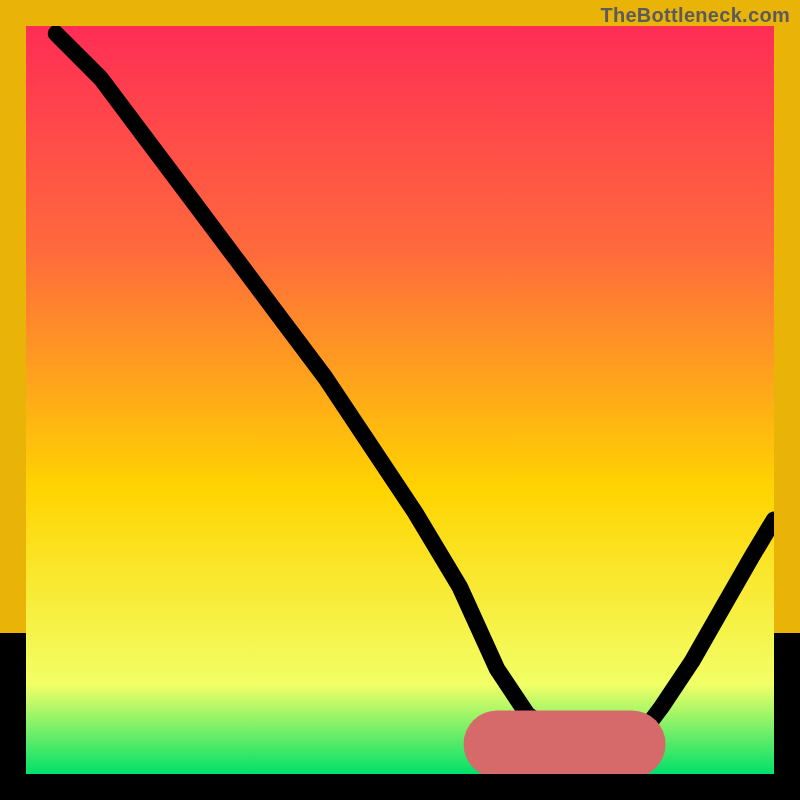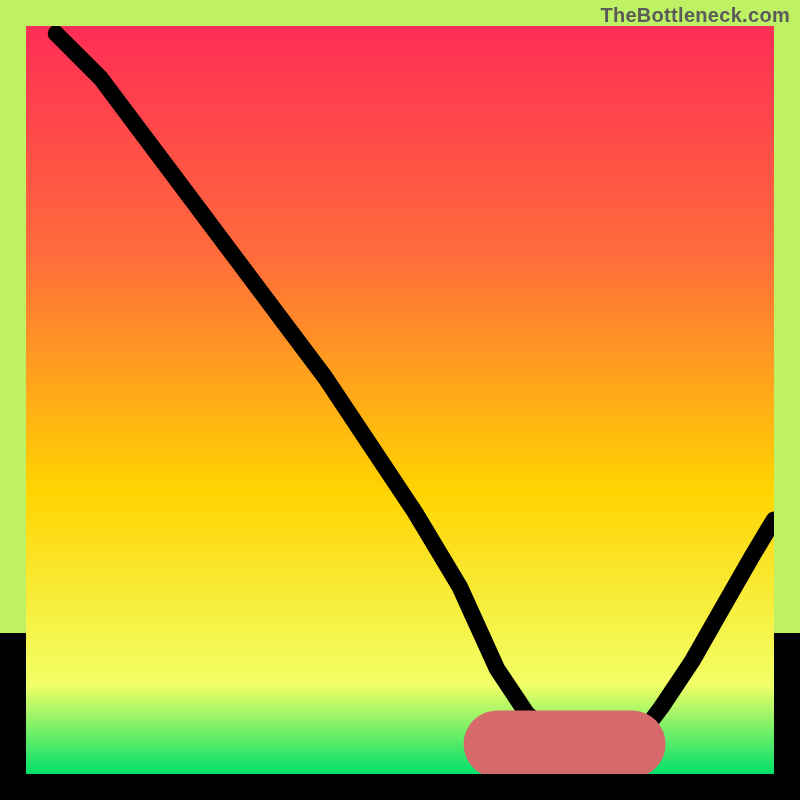--- a/index.html
+++ b/index.html
@@ -8,21 +8,21 @@
     width: 800px;
     height: 800px;
     background: #000;
     overflow: hidden;
     font-family: Arial, Helvetica, sans-serif;
   }
   .outer {
     position: relative;
     width: 800px;
     height: 633px;
-    background: #bef264;
+    background: #eab308;
   }
   .watermark {
     position: absolute;
     top: 4px;
     right: 10px;
     color: #5b5b5b;
     font-size: 20px;
     font-weight: 600;
     letter-spacing: 0.3px;
     z-index: 10;

